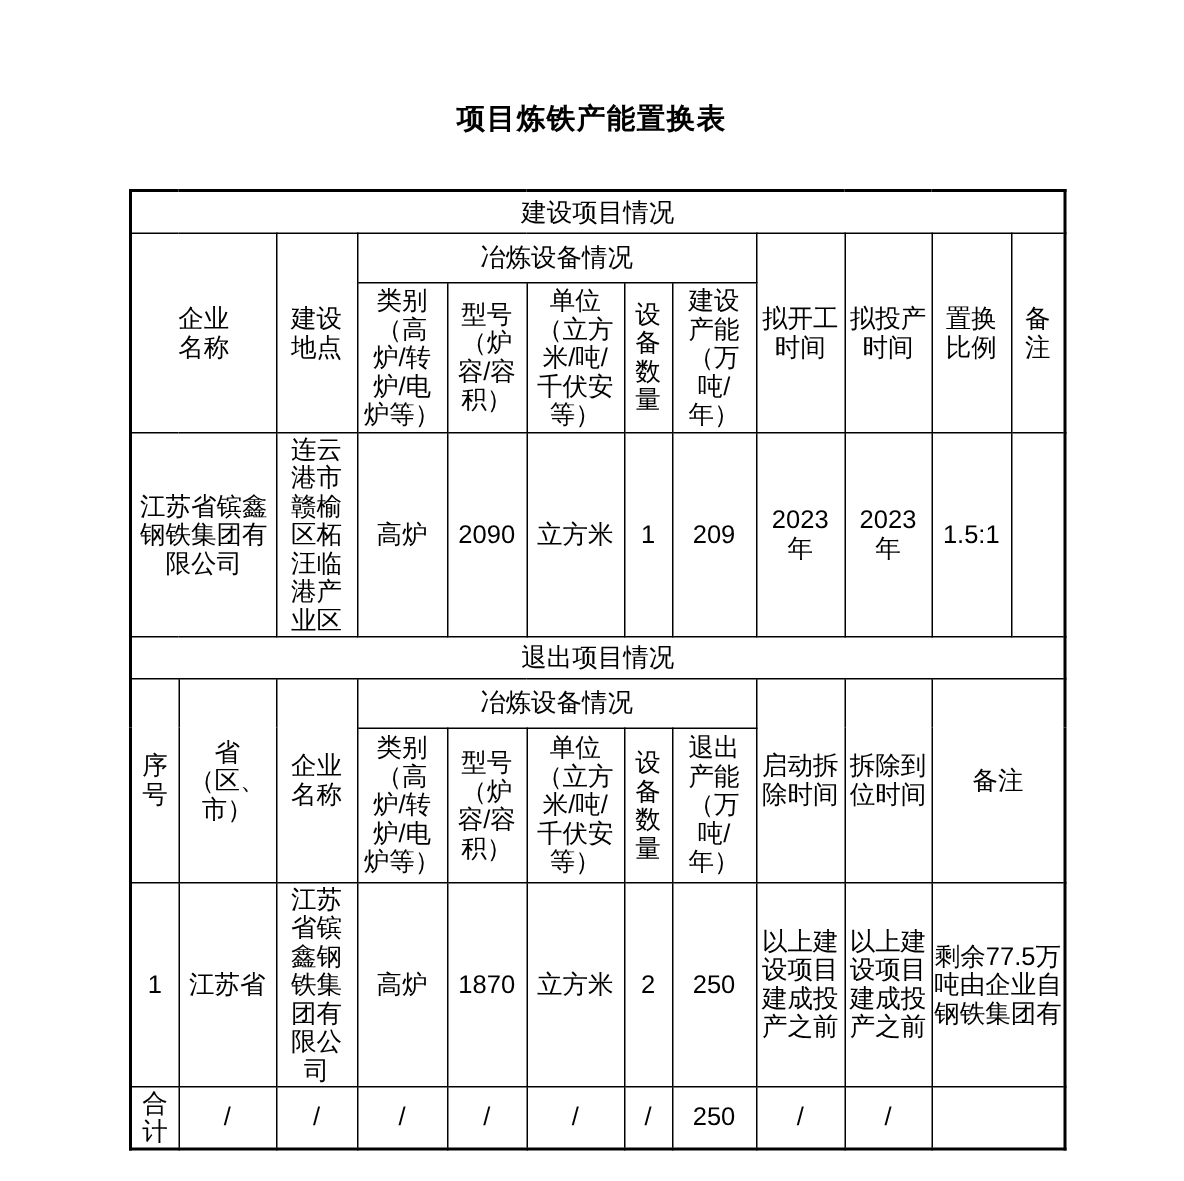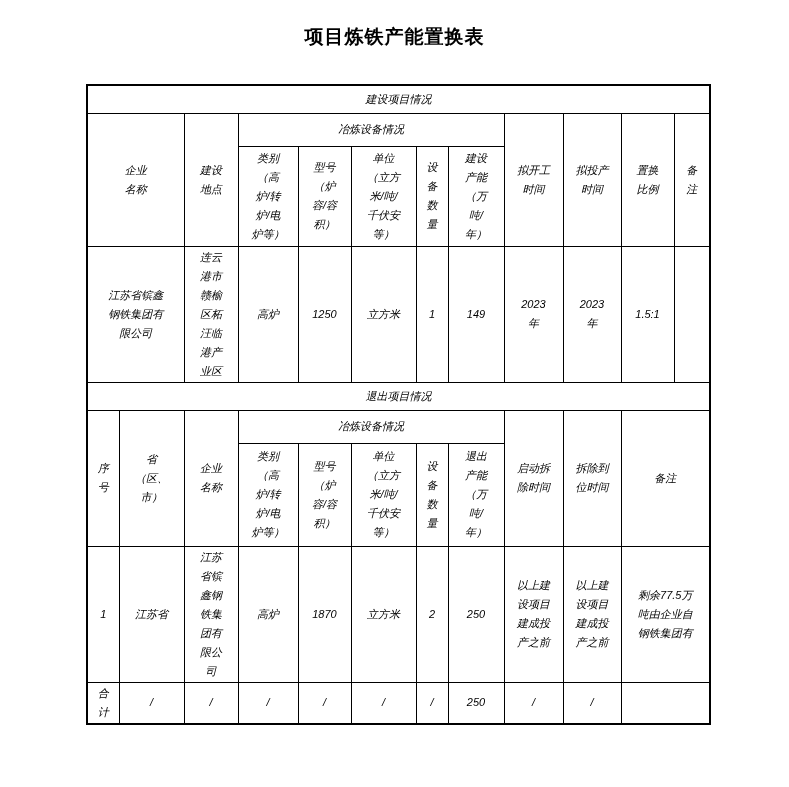--- a/index.html
+++ b/index.html
@@ -11,38 +11,38 @@
     font-family: "Liberation Sans", sans-serif;
     color: #000000;
     overflow: hidden;
   }
   .doc-title {
     text-align: center;
     font-size: 19px;
     font-weight: bold;
     padding-top: 24px;
     letter-spacing: 1px;
+    margin-top: 42px;
   }
   table.cap-table {
     border-collapse: collapse;
     table-layout: fixed;
     margin: 34px 0 0 86px;
     width: 623px;
     border: 2px solid #000;
   }
   table.cap-table td {
     border: 1px solid #000;
     text-align: center;
     vertical-align: middle;
-    font-size: 11px;
+    font-size: 17px;
     line-height: 19px;
     white-space: pre-line;
     padding: 1px;
     overflow: hidden;
-    font-style: italic;
   }
   tr.r-section    { height: 28px; }
   tr.r-grouphead  { height: 33px; }
   tr.r-labels     { height: 100px; }
   tr.r-labels2    { height: 103px; }
   tr.r-data1      { height: 135px; }
   tr.r-data2      { height: 132px; }
   tr.r-total      { height: 42px; }
 </style>
 </head>
@@ -115,24 +115,24 @@
 钢铁集团有
 限公司</td>
     <td>连云
 港市
 赣榆
 区柘
 汪临
 港产
 业区</td>
     <td>高炉</td>
-    <td>1250</td>
+    <td>2090</td>
     <td>立方米</td>
     <td>1</td>
-    <td>149</td>
+    <td>209</td>
     <td>2023
 年</td>
     <td>2023
 年</td>
     <td>1.5:1</td>
     <td></td>
   </tr>
 
   <tr class="r-section">
     <td colspan="12">退出项目情况</td>

